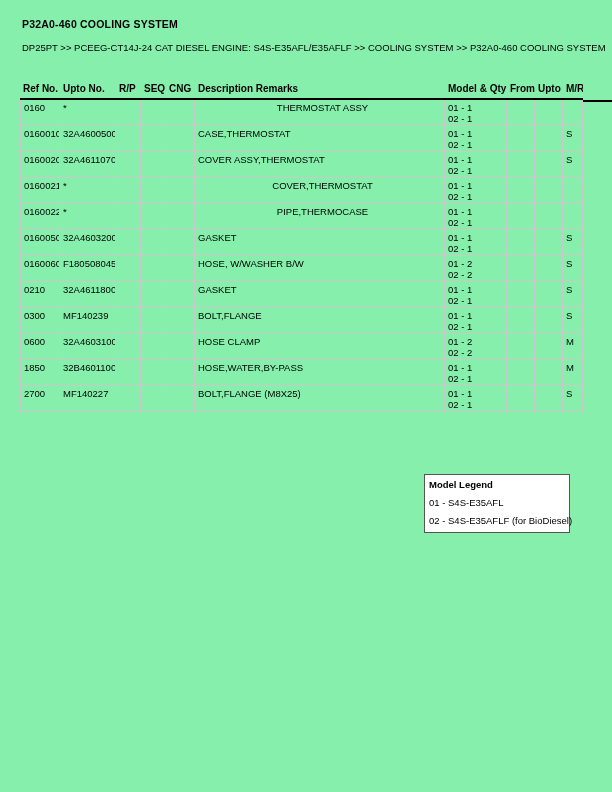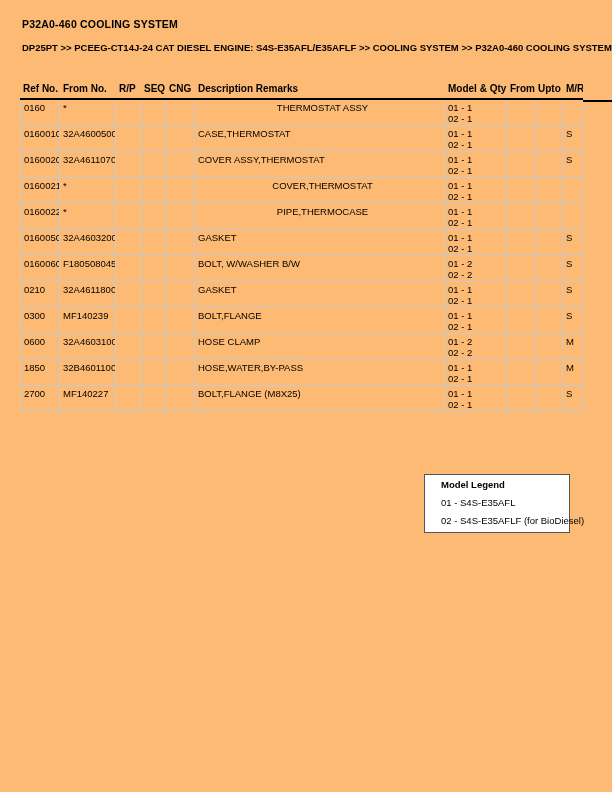--- a/index.html
+++ b/index.html
@@ -2,38 +2,38 @@
 <html><head>
 <meta charset="utf-8">
 <style>
   * { margin: 0; padding: 0; box-sizing: border-box; }
   html, body { background: #ffffff; }
   body { font-family: "Liberation Sans", sans-serif; color: #000; }
   .page {
     position: relative;
     width: 612px;
     height: 792px;
-    background: #fdba74;
+    background: #86efac;
     overflow: hidden;
   }
   .doc-title {
     position: absolute;
     left: 22px;
     top: 18px;
     font-size: 10.5px;
     font-weight: bold;
     letter-spacing: 0.2px;
   }
   .breadcrumb {
     position: absolute;
     left: 22px;
     top: 42px;
     width: 513px;
     font-size: 9.5px;
-    font-weight: bold;
+    font-weight: normal;
     white-space: nowrap;
   }
   table.parts {
     position: absolute;
     left: 20px;
     top: 80px;
     width: 563px;
     border-collapse: separate;
     border-spacing: 0;
     table-layout: fixed;
@@ -69,21 +69,21 @@
     width: 29px;
     height: 2px;
     background: #000;
   }
   .legend-box {
     position: absolute;
     left: 424px;
     top: 474px;
     width: 146px;
     border: 1px solid #555;
-    padding: 4px 6px 5px 16px;
+    padding: 4px 6px 5px 4px;
     font-size: 9.5px;
     line-height: 12px;
     background: #fff;
   }
   .legend-title { font-weight: bold; margin-bottom: 1px; }
   .legend-entry { font-weight: normal; white-space: nowrap; margin-top: 6px; }
 </style>
 </head>
 <body>
 
@@ -102,21 +102,21 @@
         <col style="width:29px">
       <col style="width:250px">
         <col style="width:62px">
         <col style="width:28px">
         <col style="width:28px">
         <col style="width:20px">
     </colgroup>
     <thead>
       <tr>
         <th>Ref No.</th>
-        <th>From No.</th>
+        <th>Upto No.</th>
         <th>R/P</th>
         <th>SEQ</th>
         <th>CNG</th>
         <th>Description Remarks</th>
         <th>Model &amp; Qty</th>
         <th>From</th>
         <th>Upto</th>
         <th>M/R</th>
       </tr>
     </thead>
@@ -210,21 +210,21 @@
           <td></td>
           <td></td>
           <td>S</td>
         </tr>
         <tr>
           <td>0160060</td>
           <td>F180508045</td>
           <td></td>
           <td></td>
           <td></td>
-          <td>BOLT, W/WASHER B/W</td>
+          <td>HOSE, W/WASHER B/W</td>
           <td>
             <div>01 - 2</div>
             <div>02 - 2</div>
           </td>
           <td></td>
           <td></td>
           <td>S</td>
         </tr>
         <tr>
           <td>0210</td>

